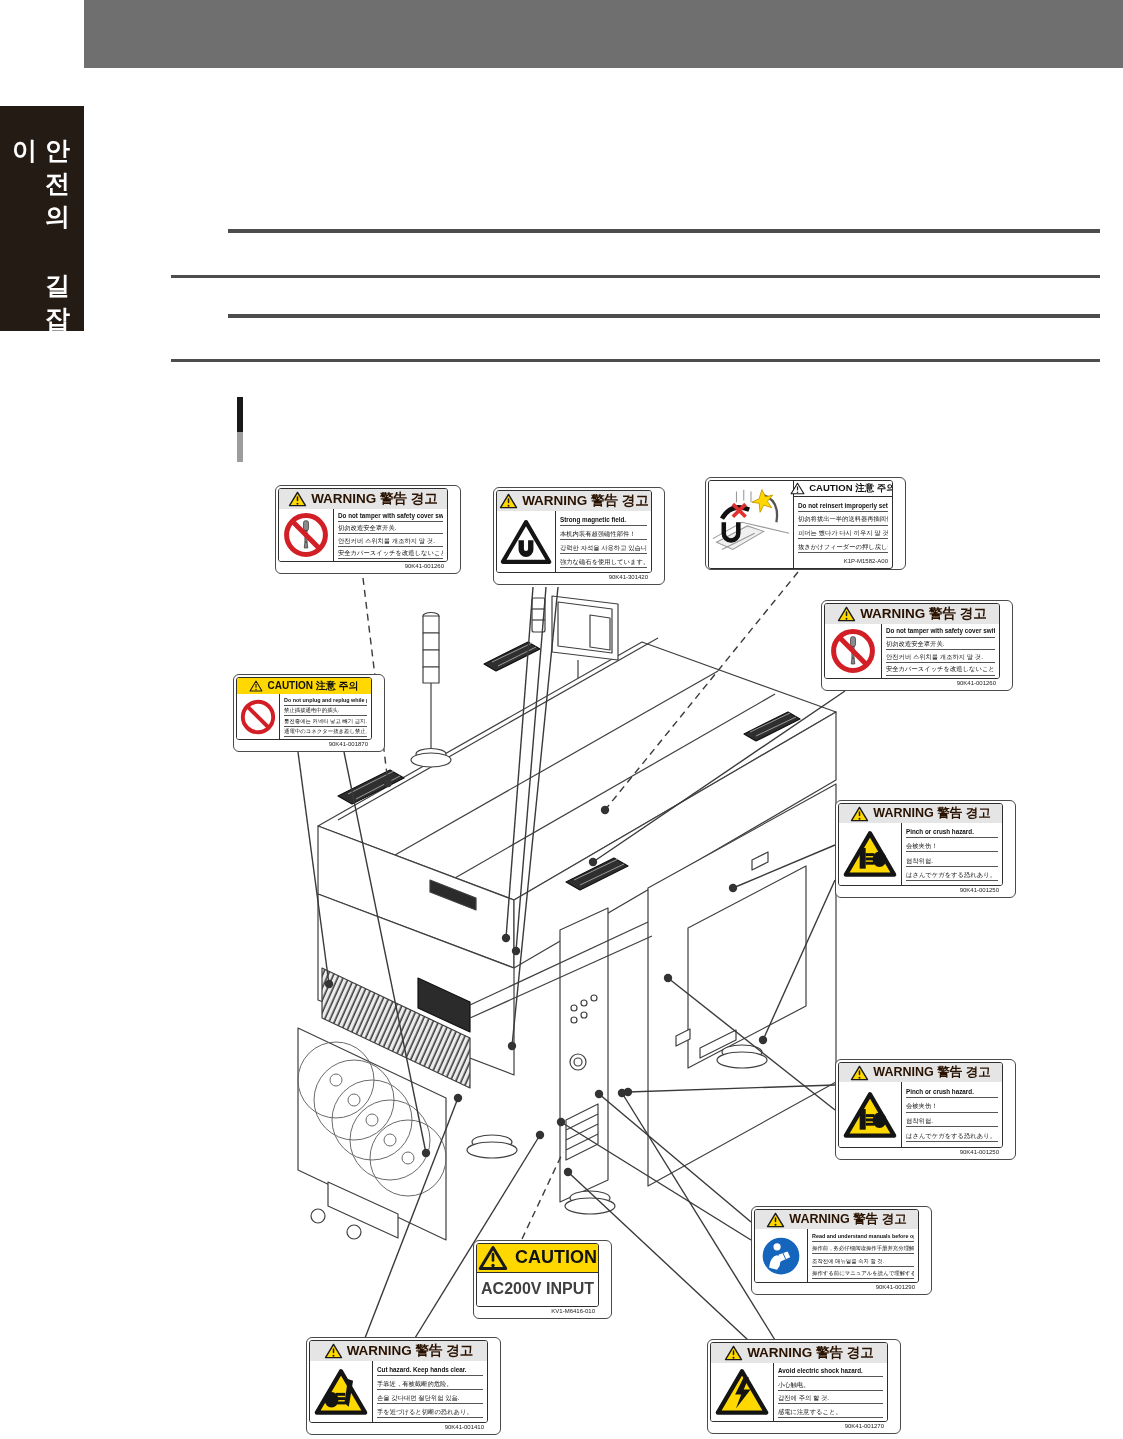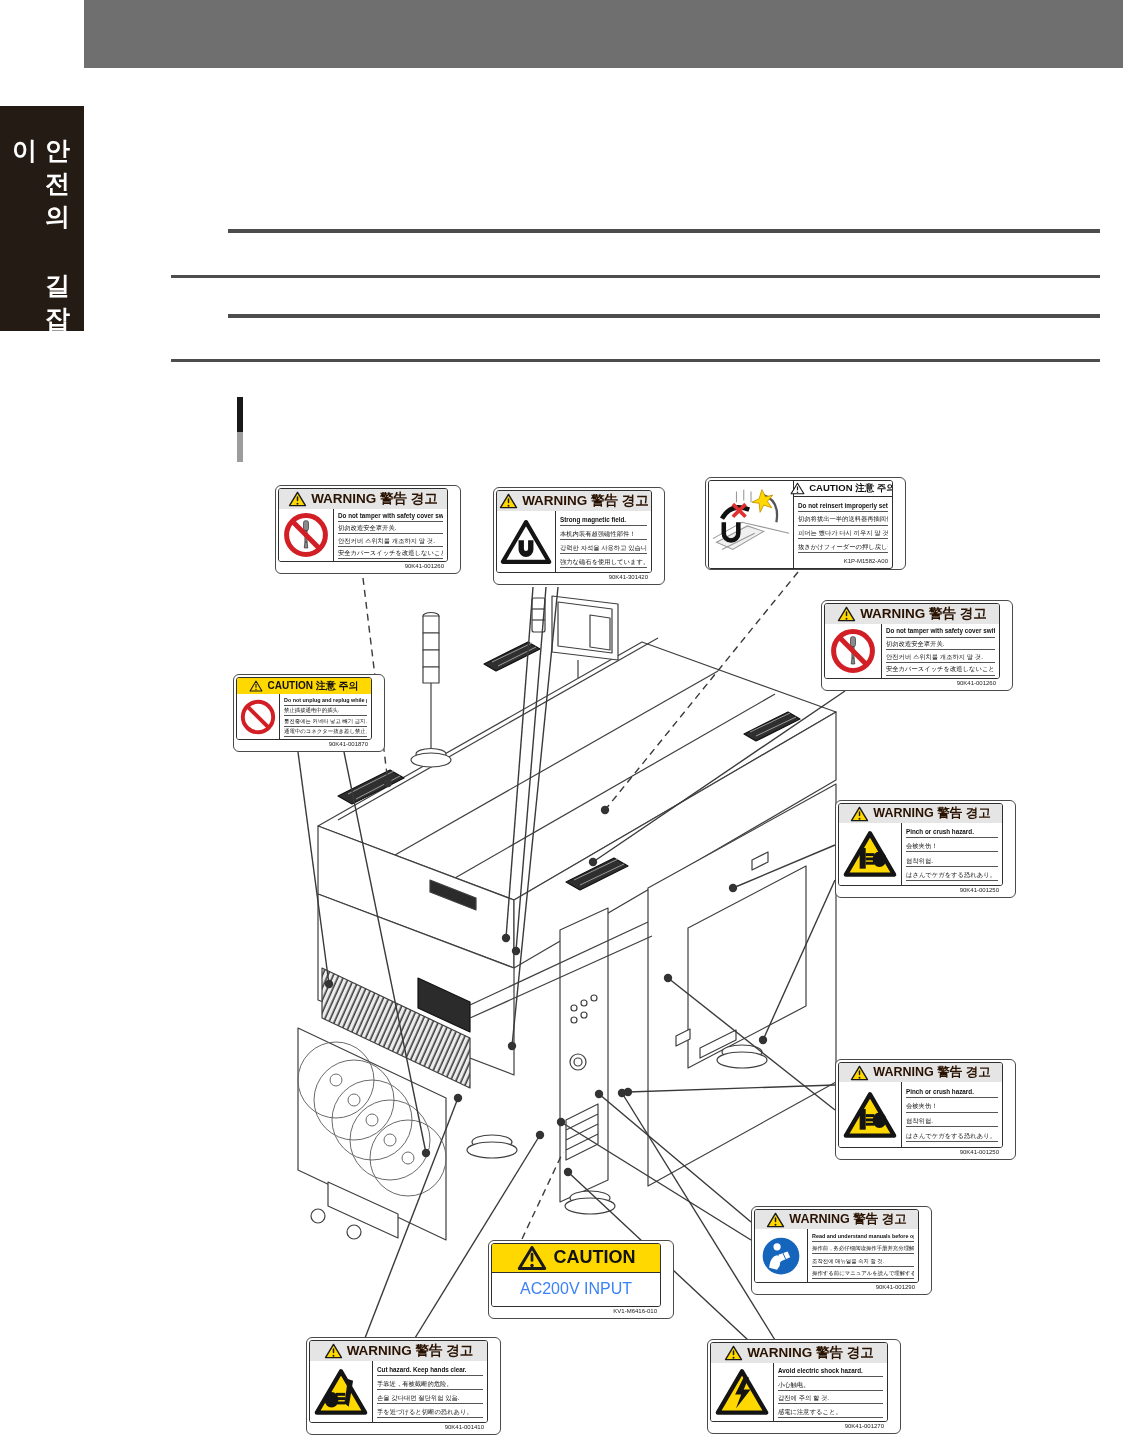--- a/index.html
+++ b/index.html
@@ -33,22 +33,22 @@
   .lines>div:first-child{font-weight:bold;}
   .lines.s>div{font-size:5.4px;}
   .pn{height:10px;font-size:6px;text-align:right;padding:1px 4px 0 0;color:#222;}
   .feederbody{display:flex;flex:1;min-height:0;}
   .feeder-pic{flex:0 0 44%;border-right:1px solid #2e2e2e;display:flex;align-items:center;
               justify-content:center;background:#fff;}
   .feeder-right{flex:1;display:flex;flex-direction:column;min-width:0;}
   .feeder-right .head{border-bottom:1px solid #2e2e2e;background:#fff;color:#111;}
   .ac-head{background:#ffd800;display:flex;align-items:center;justify-content:center;gap:7px;
            flex:0 0 45%;font-weight:bold;font-size:18px;color:#111;}
-  .ac-body{flex:1;display:flex;align-items:center;justify-content:center;font-weight:normal;
-           font-size:16px;color:#3b82f6;background:#fff;border-top:1px solid #2e2e2e;}
+  .ac-body{flex:1;display:flex;align-items:center;justify-content:center;font-weight:bold;
+           font-size:16px;color:#404040;background:#fff;border-top:1px solid #2e2e2e;}
 </style>
 </head>
 <body>
 
 <div id="page">
 
   <div class="top-bar"></div>
 
   <div class="side-tab">
     <span class="vtext">안전의 길잡이</span>
@@ -475,21 +475,21 @@
           <div>Read and understand manuals before operation.</div>
           <div>操作前，务必仔细阅读操作手册并充分理解其内容.</div>
           <div>조작전에 매뉴얼을 숙지 할 것.</div>
           <div>操作する前にマニュアルを読んで理解すること。</div>
         </div>
       </div>
     </div>
     <div class="pn">90K41-001290</div>
   </div>
 
-  <div class="label" style="left:488px;top:1240px;width:186px;height:79px;">
+  <div class="label" style="left:473px;top:1240px;width:139px;height:79px;">
     <div class="card">
       <div class="ac-head">
         <svg width="30" height="26" viewBox="0 0 40 34">
             <path d="M20 3 L37 31 L3 31 Z" fill="#ffd800" stroke="#1a1a1a" stroke-width="4" stroke-linejoin="round"></path>
             <rect x="18.2" y="10" width="3.6" height="12" rx="1.8" fill="#1a1a1a"></rect>
             <circle cx="20" cy="27" r="2.3" fill="#1a1a1a"></circle>
           </svg>
         <span>CAUTION</span>
       </div>
       <div class="ac-body">AC200V INPUT</div>

